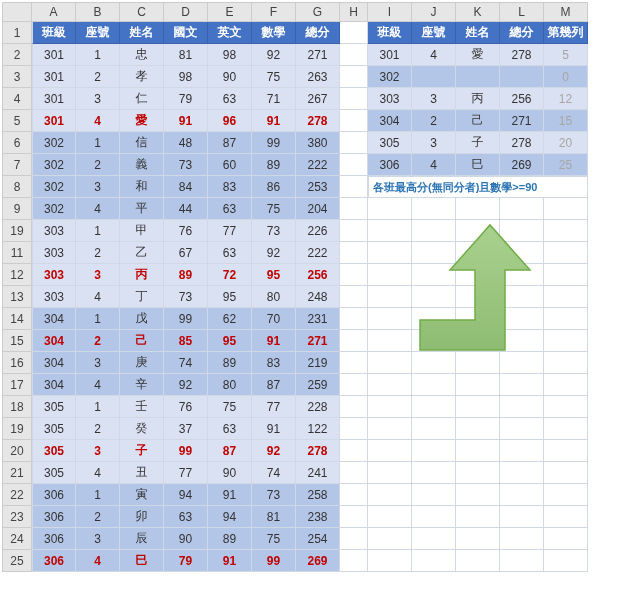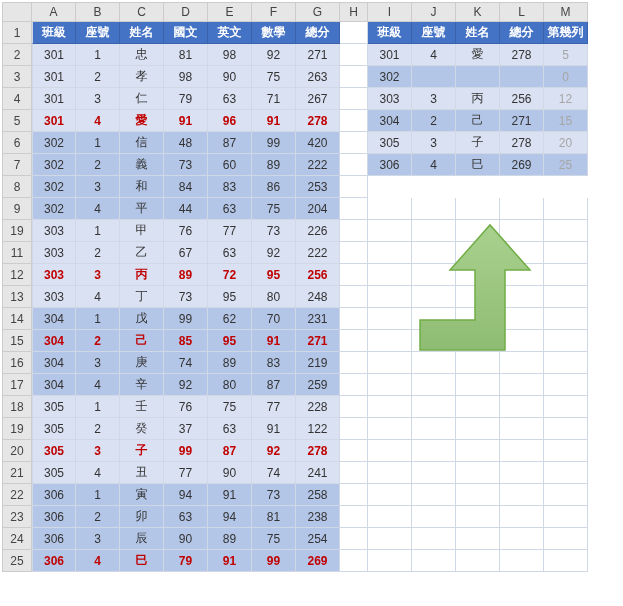--- a/index.html
+++ b/index.html
@@ -185,21 +185,21 @@
           <div class="cell colL band2">271</div>
           <div class="cell colM band2 gray">15</div>
         </div>
         <div class="row">
           <div class="cell colA first band2">302</div>
           <div class="cell colB band2">1</div>
           <div class="cell colC band2">信</div>
           <div class="cell colD band2">48</div>
           <div class="cell colE band2">87</div>
           <div class="cell colF band2">99</div>
-          <div class="cell colG band2">420</div>
+          <div class="cell colG band2">380</div>
           <div class="cell colH"></div>
           <div class="cell colI band1">305</div>
           <div class="cell colJ band1">3</div>
           <div class="cell colK band1">子</div>
           <div class="cell colL band1">278</div>
           <div class="cell colM band1 gray">20</div>
         </div>
         <div class="row">
           <div class="cell colA first band2">302</div>
           <div class="cell colB band2">2</div>
@@ -217,20 +217,21 @@
         </div>
         <div class="row">
           <div class="cell colA first band2">302</div>
           <div class="cell colB band2">3</div>
           <div class="cell colC band2">和</div>
           <div class="cell colD band2">84</div>
           <div class="cell colE band2">83</div>
           <div class="cell colF band2">86</div>
           <div class="cell colG band2">253</div>
           <div class="cell colH"></div>
+          <div class="cell colI note" style="width: 220px; justify-content: flex-start; padding-left: 4px; background: rgb(255, 255, 255); border: 1px solid rgb(208, 215, 229);">各班最高分(無同分者)且數學&gt;=90</div>
         </div>
         <div class="row">
           <div class="cell colA first band2">302</div>
           <div class="cell colB band2">4</div>
           <div class="cell colC band2">平</div>
           <div class="cell colD band2">44</div>
           <div class="cell colE band2">63</div>
           <div class="cell colF band2">75</div>
           <div class="cell colG band2">204</div>
           <div class="cell colH"></div>

